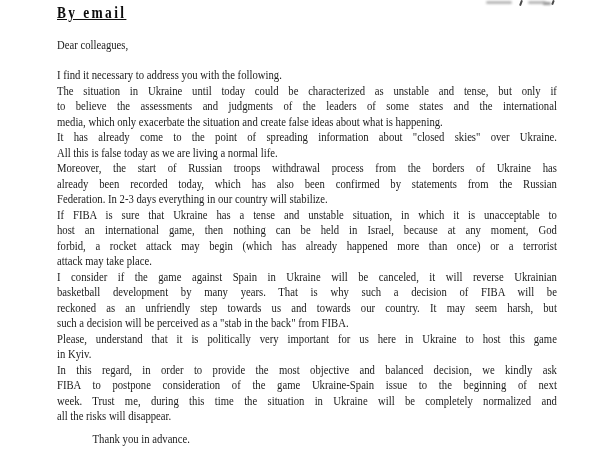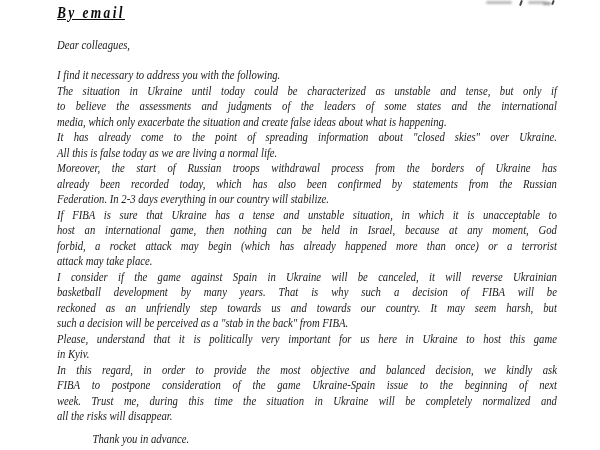--- a/index.html
+++ b/index.html
@@ -4,21 +4,21 @@
 <style>
   html, body { margin: 0; padding: 0; }
   body {
     width: 600px; height: 450px;
     position: relative;
     background: #ffffff;
     overflow: hidden;
     font-family: "Liberation Serif", "DejaVu Serif", serif;
     color: #1a1a1a;
   }
-  .page { position: absolute; inset: 0; background: #ffffff; font-style: italic; }
+  .page { position: absolute; inset: 0; background: #ffffff; }
 
   
   .letter {
     position: absolute;
     left: 57px; top: 4px;
     width: 632px;
     transform: scaleX(0.791);
     transform-origin: 0 0;
   }
 

